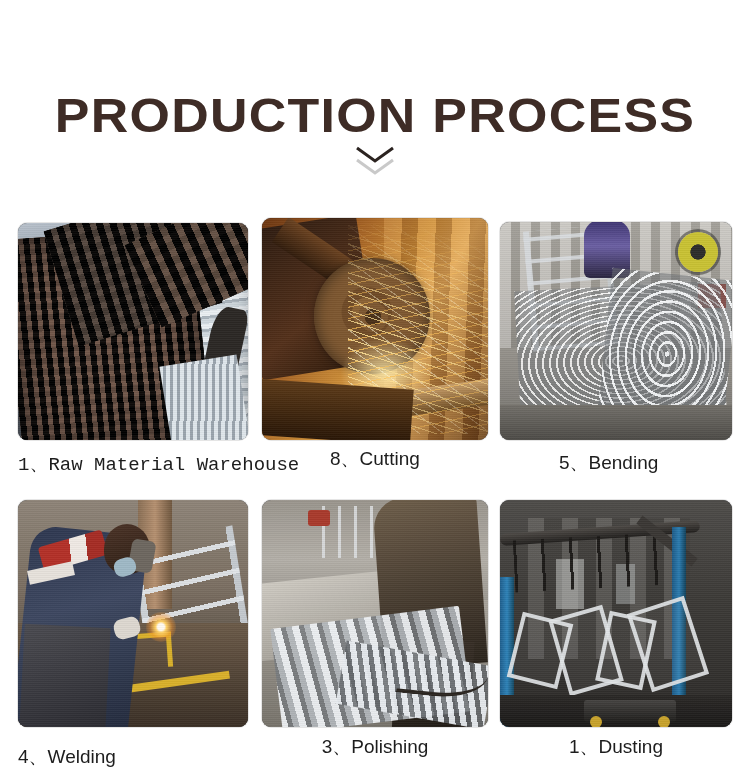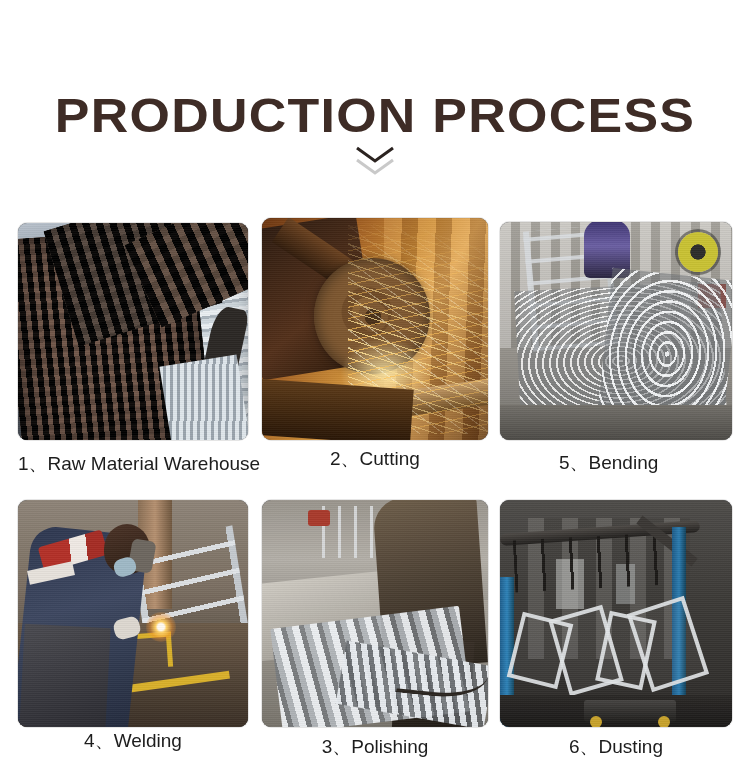--- a/index.html
+++ b/index.html
@@ -79,34 +79,34 @@
     font-family: "Liberation Sans", sans-serif;
     font-size: 19px;
     color: #1d1d1d;
     white-space: nowrap;
     letter-spacing: 0px;
   }
 
   
   #cell-1 { left: 18px;  top: 23px; width: 230px; }
   #cell-1 .photo { width: 230px; height: 217px; }
-  #cell-1 .caption { left: 0px; top: 228px; }
+  #cell-1 .caption { left: 0px; top: 228px; font-family: Liberation Mono, monospace; }
 
   #cell-2 { left: 262px; top: 18px; width: 226px; }
   #cell-2 .photo { width: 226px; height: 222px; }
   #cell-2 .caption { left: 68px; top: 228px; }
 
   #cell-3 { left: 500px; top: 22px; width: 232px; }
   #cell-3 .photo { width: 232px; height: 218px; }
   #cell-3 .caption { left: 59px; top: 228px; }
 
   
   #cell-4 { left: 18px;  top: 300px; width: 230px; }
   #cell-4 .photo { width: 230px; height: 227px; }
-  #cell-4 .caption { left: 0; top: 228px; width: 230px; text-align: center; }
+  #cell-4 .caption { left: 0; top: 244px; width: 230px; }
 
   #cell-5 { left: 262px; top: 300px; width: 226px; }
   #cell-5 .photo { width: 226px; height: 227px; }
   #cell-5 .caption { left: 0; top: 234px; width: 226px; text-align: center; }
 
   #cell-6 { left: 500px; top: 300px; width: 232px; }
   #cell-6 .photo { width: 232px; height: 227px; }
   #cell-6 .caption { left: 0; top: 234px; width: 232px; text-align: center; }
 
   
@@ -514,21 +514,21 @@
         <div class="p2-arm"></div>
         <div class="p2-bar"></div>
         <div class="p2-blade"></div>
         <div class="p2-hub"></div>
         <div class="p2-glow"></div>
         <div class="p2-sparks"></div>
         <div class="p2-bed"></div>
         <div class="grain"></div>
       </div>
     </div>
-    <div class="caption">2、Cutting</div>
+    <div class="caption">8、Cutting</div>
   </div>
 
   <div class="cell" id="cell-3">
     <div class="photo">
       <div class="scene">
         <div class="p3-bg"></div>
         <div class="p3-wall"></div>
         <div class="p3-gear"></div>
         <div class="p3-red"></div>
         <div class="p3-frame"></div>
@@ -604,16 +604,16 @@
           <div class="p6-frame p6-f4"></div>
         </div>
         <div class="p6-floor"></div>
         <div class="p6-cart">
           <div class="p6-wheel" style="left:6px"></div>
           <div class="p6-wheel" style="right:6px"></div>
         </div>
         <div class="grain"></div>
       </div>
     </div>
-    <div class="caption">6、Dusting</div>
+    <div class="caption">1、Dusting</div>
   </div>
 
 </div>
 
 </body></html>

